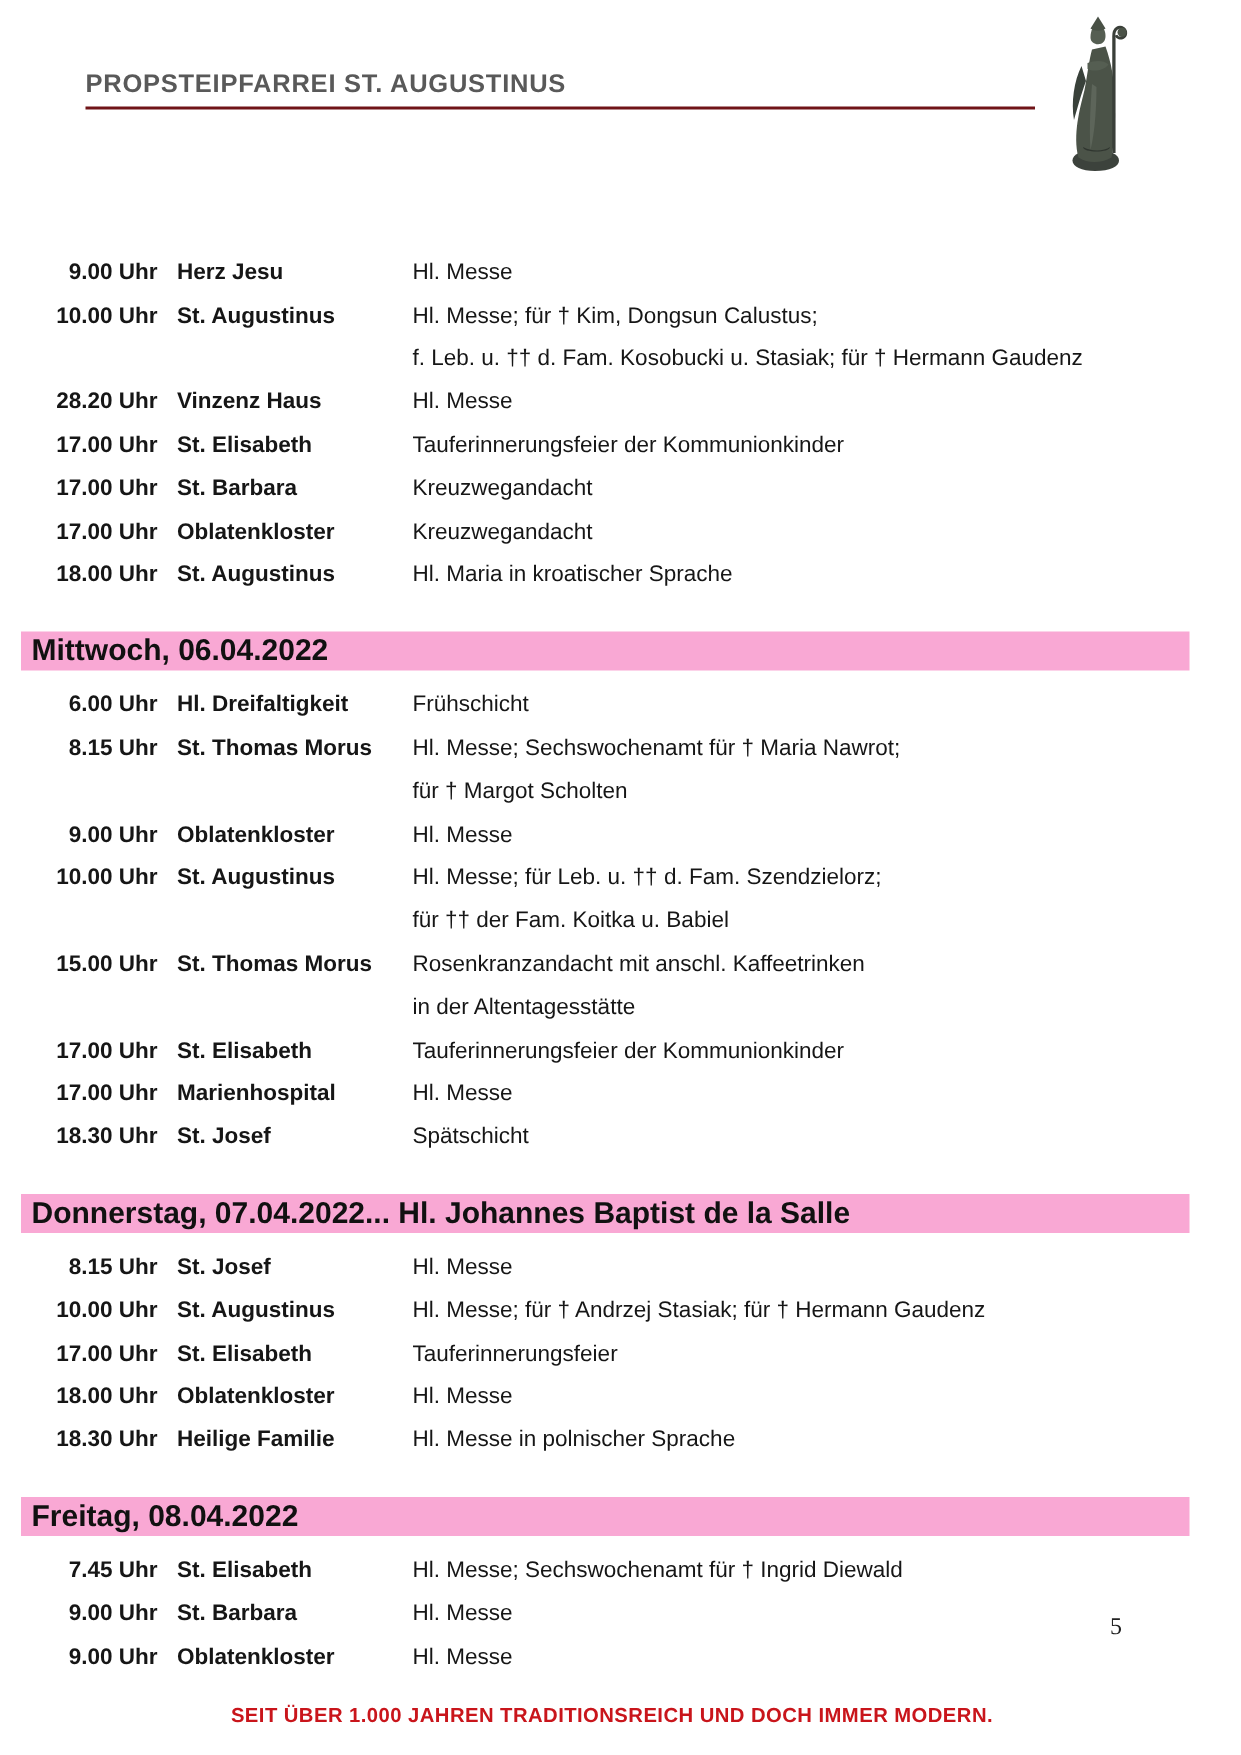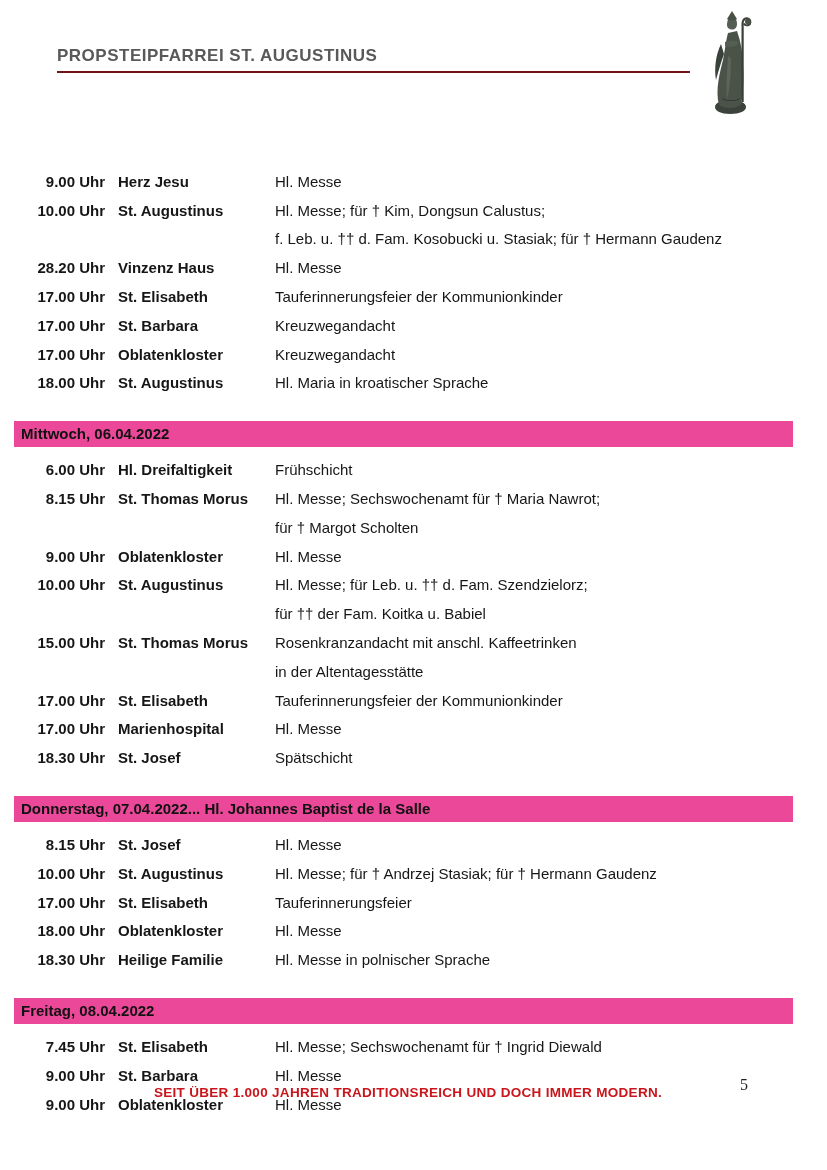--- a/index.html
+++ b/index.html
@@ -19,37 +19,37 @@
   }
   .header-title{
     font-size:17px;font-weight:bold;color:#595959;letter-spacing:.5px;
   }
   
   .statue{position:absolute;left:697px;top:10px;width:70px;height:105px;}
   
   .content{position:absolute;top:125px;left:0;width:827px;margin-top:42px;}
   .banner{
     height:26px;line-height:26px;
-    background:#ec4899;
+    background:#f9a8d4;
     margin:24px 34px 8px 14px;
     padding-left:7px;
-    font-weight:bold;font-size:15px;color:#111;
+    font-weight:bold;font-size:20px;color:#111;
   }
   .row{
     display:flex;height:28.8px;align-items:center;
     font-size:15px;font-weight:bold;color:#161616;
   }
   .time{width:105px;text-align:right;flex:0 0 auto;}
   .loc{margin-left:13px;width:157px;flex:0 0 auto;}
   .desc{flex:1;padding-right:25px;white-space:nowrap;}
   .desc span{font-weight:normal;}
   .desc span.b{font-weight:normal;}
   
   .footer-motto{
-    position:absolute;top:1085px;left:20px;width:776px;
+    position:absolute;top:1136px;left:20px;width:776px;
     text-align:center;
     color:#c9151b;font-weight:bold;font-size:13.5px;letter-spacing:.3px;
   }
   .page-number{
     position:absolute;top:1076px;left:740px;
     font-family:"Liberation Serif", serif;
     font-size:16px;color:#222;
   }
 </style>
 </head>

